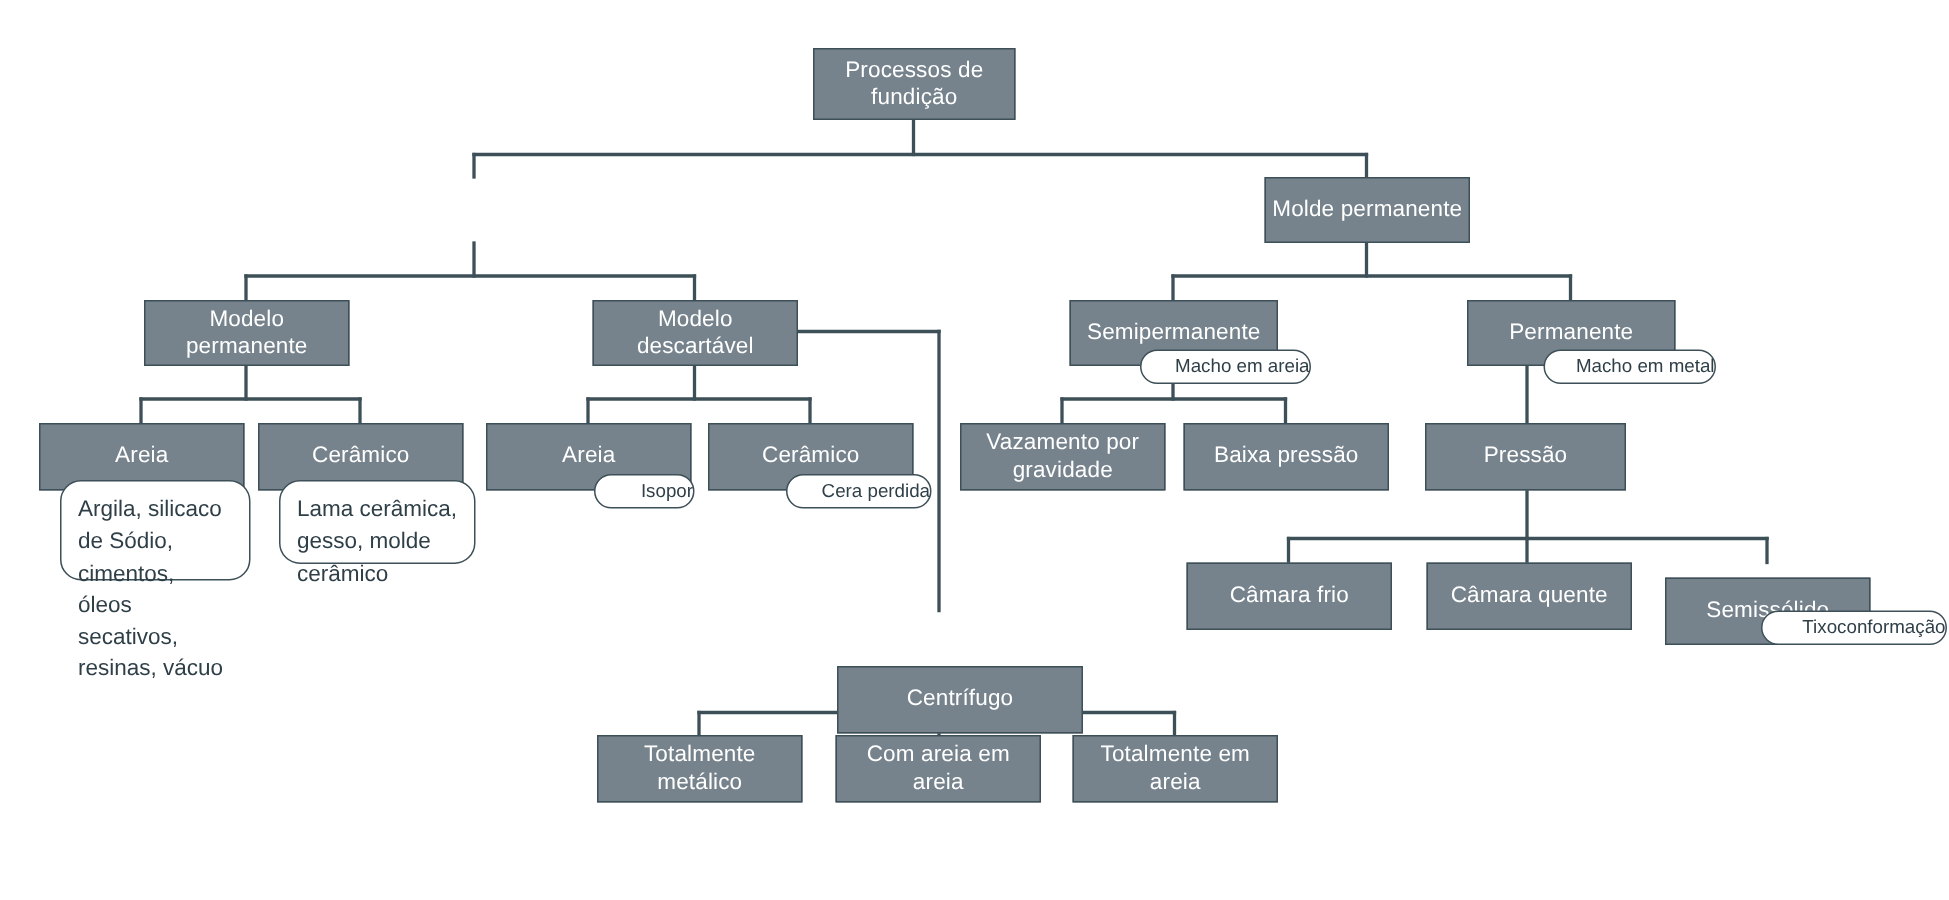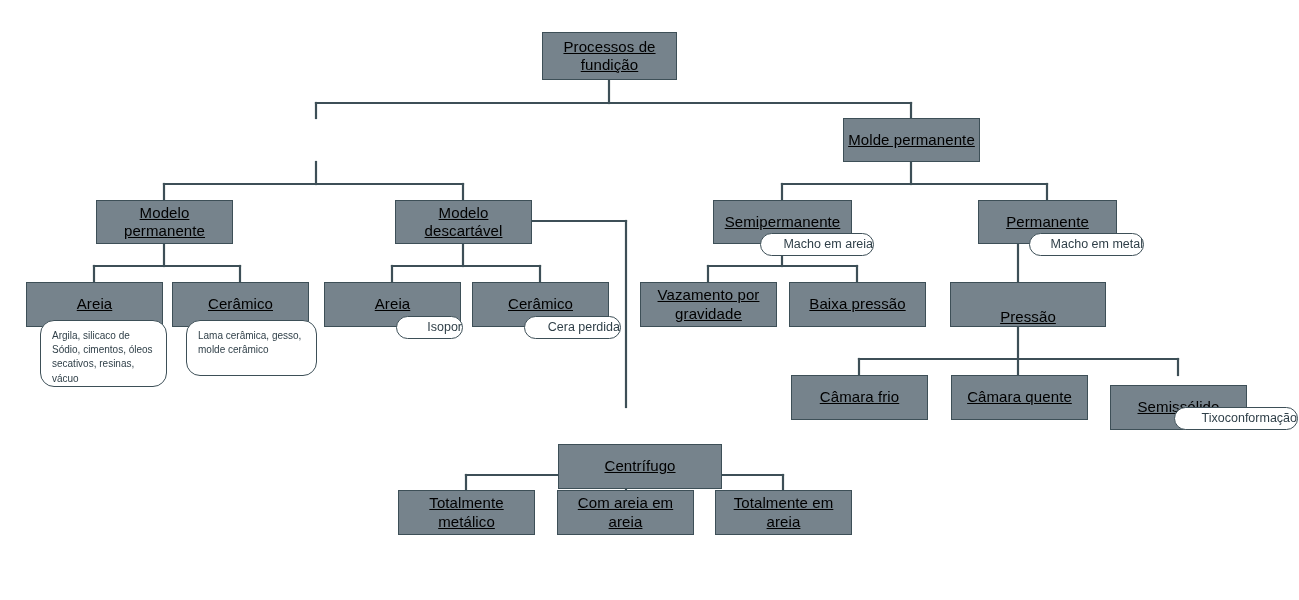--- a/index.html
+++ b/index.html
@@ -23,30 +23,29 @@
     top: 0;
     width: 1299px;
     height: 600px;
     pointer-events: none;
   }
   .node {
     position: absolute;
     box-sizing: border-box;
     background: #76838c;
     border: 1px solid #3d4f57;
-    color: #000000;
+    color: #ffffff;
     display: flex;
     align-items: center;
     justify-content: center;
     text-align: center;
     font-size: 15px;
     line-height: 1.22;
     letter-spacing: 0.1px;
     z-index: 2;
-    text-decoration: underline;
   }
   .node span {
     display: block;
     padding: 0 4px;
   }
   .badge {
     position: absolute;
     box-sizing: border-box;
     background: #ffffff;
     border: 1.4px solid #3d4f57;
@@ -61,21 +60,21 @@
     white-space: nowrap;
     z-index: 3;
   }
   .note {
     position: absolute;
     box-sizing: border-box;
     background: #ffffff;
     border: 1.4px solid #3d4f57;
     border-radius: 14px;
     color: #2f3f48;
-    font-size: 10px;
+    font-size: 15px;
     line-height: 1.42;
     text-align: left;
     padding: 8px 10px 8px 11px;
     z-index: 3;
   }
 </style>
 </head>
 <body>
 
 <div id="canvas">
@@ -187,21 +186,21 @@
     <span>Cera perdida</span>
   </div>
 
   <div class="node" style="left:640px; top:282px; width:137px; height:45px;">
     <span>Vazamento por gravidade</span>
   </div>
   <div class="node" style="left:789px; top:282px; width:137px; height:45px;">
     <span>Baixa pressão</span>
   </div>
 
-  <div class="node" style="left:950px; top:282px; width:156px; height:45px;align-items:flex-end;">
+  <div class="node" style="left:950px; top:282px; width:134px; height:45px;">
     <span>Pressão</span>
   </div>
 
   <div class="node" style="left:791px; top:375px; width:137px; height:45px;">
     <span>Câmara frio</span>
   </div>
   <div class="node" style="left:951px; top:375px; width:137px; height:45px;">
     <span>Câmara quente</span>
   </div>
   <div class="node" style="left:1110px; top:385px; width:137px; height:45px;">

